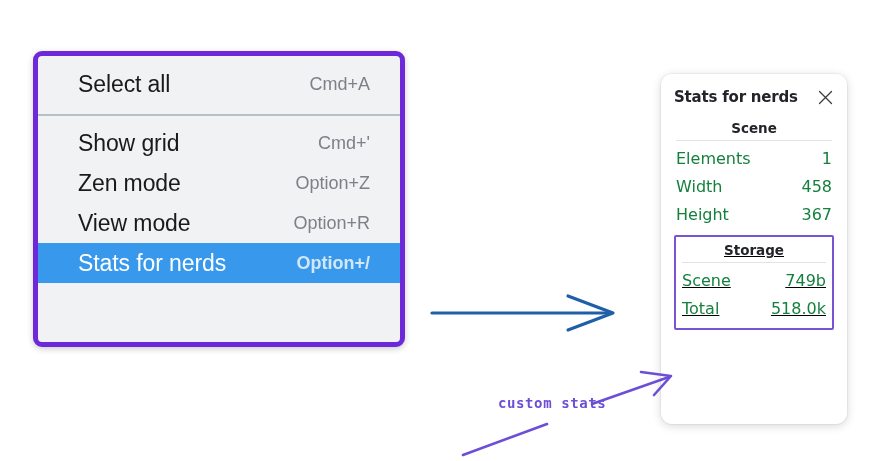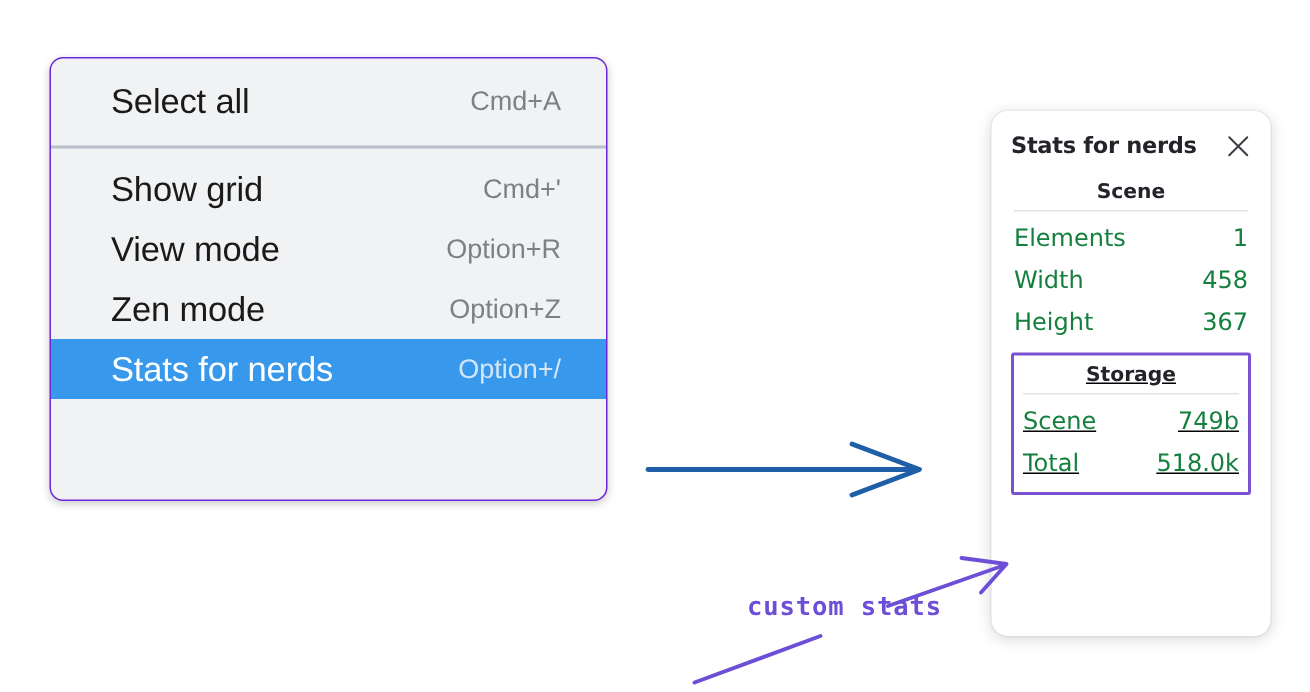--- a/index.html
+++ b/index.html
@@ -20,25 +20,25 @@
     position: absolute;
     inset: 0;
     width: 873px;
     height: 461px;
   }
 
   
   #context-menu {
     position: absolute;
     left: 33px;
-    top: 38px;
+    top: 51px;
     width: 372px;
     height: 296px;
     background: #f1f2f4;
-    border: 1px solid #6d28d9;
+    border: 5px solid #6d28d9;
     border-radius: 9px;
     box-shadow: 0 2px 6px rgba(0,0,0,0.20);
     box-sizing: border-box;
     overflow: hidden;
   }
 
   .menu-group {
     padding: 6px 0 6px 0;
   }
   .menu-group.group-top { padding: 8px 0 10px 0; }
@@ -69,21 +69,21 @@
     position: absolute;
     right: 30px;
     font-size: 18px;
     color: #7d8086;
     white-space: nowrap;
   }
   .menu-item.selected {
     background: #3899ec;
   }
   .menu-item.selected .mi-label { color: #ffffff; }
-  .menu-item.selected .mi-shortcut { color: #d3e7fa; }
+  .menu-item.selected .mi-shortcut { color: #d3e7fa; font-weight: bold; }
 
   
   #stats-panel {
     position: absolute;
     left: 661px;
     top: 74px;
     width: 186px;
     height: 350px;
     background: #ffffff;
     border-radius: 11px;
@@ -160,21 +160,21 @@
     position: absolute;
     left: 0; top: 0;
     width: 873px; height: 461px;
     pointer-events: none;
   }
   .hand-label {
     position: absolute;
     left: 498px;
     top: 395px;
     font-family: "DejaVu Sans Mono", monospace;
-    font-size: 17px;
+    font-size: 14px;
     font-weight: bold;
     color: #6c4fd6;
     letter-spacing: 0.6px;
     white-space: nowrap;
   }
 </style>
 </head>
 <body>
 
 <div id="canvas">
@@ -189,26 +189,26 @@
     </div>
 
     <div class="menu-divider"></div>
 
     <div class="menu-group group-bottom">
       <div class="menu-item">
         <span class="mi-label">Show grid</span>
         <span class="mi-shortcut">Cmd+'</span>
       </div>
       <div class="menu-item">
+        <span class="mi-label">Zen mode</span>
+        <span class="mi-shortcut">Option+Z</span>
+      </div>
+      <div class="menu-item">
         <span class="mi-label">View mode</span>
         <span class="mi-shortcut">Option+R</span>
-      </div>
-      <div class="menu-item">
-        <span class="mi-label">Zen mode</span>
-        <span class="mi-shortcut">Option+Z</span>
       </div>
       <div class="menu-item selected">
         <span class="mi-label">Stats for nerds</span>
         <span class="mi-shortcut">Option+/</span>
       </div>
     </div>
 
   </div>
 
   <div id="stats-panel">

